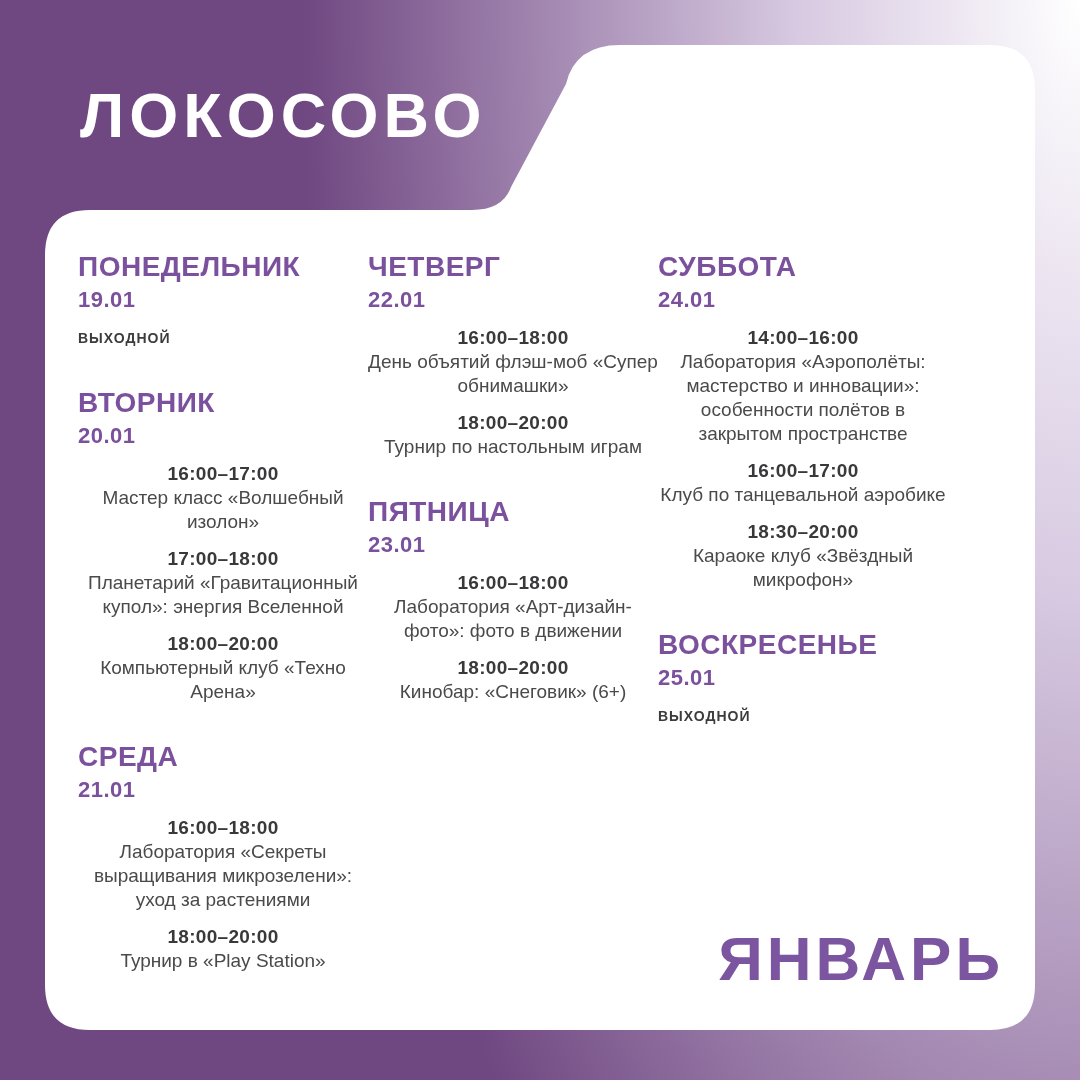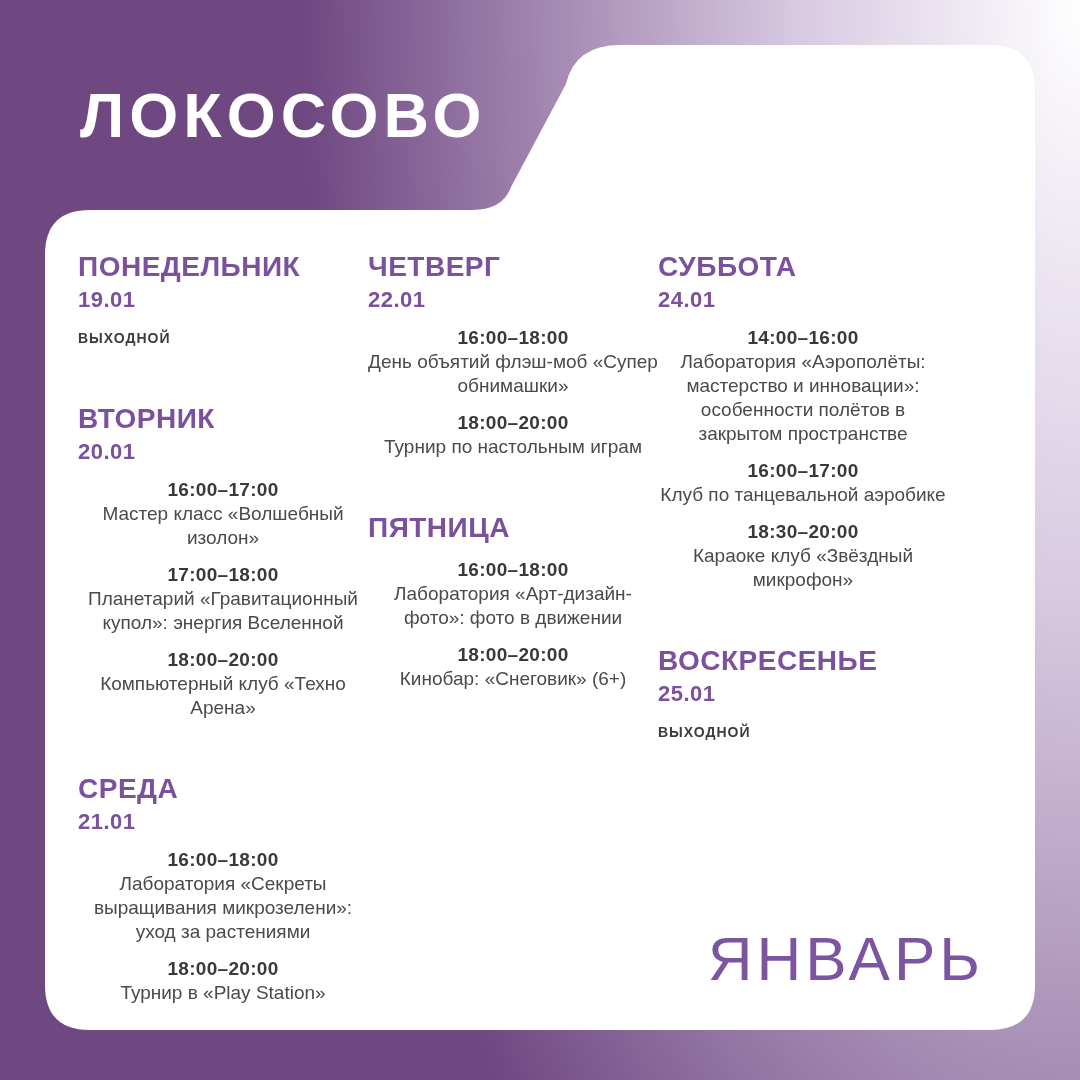--- a/index.html
+++ b/index.html
@@ -14,30 +14,30 @@
     background: radial-gradient(ellipse 950px 2000px at 100% 0%,
                 #ffffff 0%, #efe9f3 12%, #d7c9e1 30%, #6f4781 82%);
   }
   .card-svg { position:absolute; left:0; top:0; width:1080px; height:1080px; }
   .title {
     position:absolute; left:80px; top:84px; margin:0;
     font-size:63px; font-weight:700; color:#ffffff;
     letter-spacing:5px; line-height:1;text-align:center;
   }
   .month {
-    position:absolute; right:96px; top:928px;
-    font-size:62px; font-weight:400; color:#7c55a0;
+    position:absolute; right:76px; top:928px;
+    font-size:62px; font-weight:700; color:#7c55a0;
     letter-spacing:4px; line-height:1;
   }
   .columns {
     position:absolute; left:78px; top:250px; width:940px;
     display:flex; 
   }
   .col { width:290px; flex:0 0 290px; }
-  .day + .day { margin-top:52px; }
+  .day + .day { margin-top:36px; }
   .day-name {
     margin:0; font-size:28px; line-height:34px; font-weight:700;
     color:#7b509d; letter-spacing:0.5px;
   }
   .day-date {
     font-size:22px; line-height:26px; margin-top:3px;
     font-weight:700; color:#7b509d; letter-spacing:0.5px;
   }
   .day-off {
     font-size:14px; line-height:23px; margin-top:14px;
@@ -120,20 +120,21 @@
             <div class="event-time">16:00–18:00</div>
             <div class="event-title">День объятий флэш-моб «Супер обнимашки»</div>
           </div>
           <div class="event">
             <div class="event-time">18:00–20:00</div>
             <div class="event-title">Турнир по настольным играм</div>
           </div>
         </section>
         <section class="day">
           <h2 class="day-name">ПЯТНИЦА</h2>
+          <div class="day-date">23.01</div>
           <div class="event">
             <div class="event-time">16:00–18:00</div>
             <div class="event-title">Лаборатория «Арт-дизайн-фото»: фото в движении</div>
           </div>
           <div class="event">
             <div class="event-time">18:00–20:00</div>
             <div class="event-title">Кинобар: «Снеговик» (6+)</div>
           </div>
         </section>
       </div>

